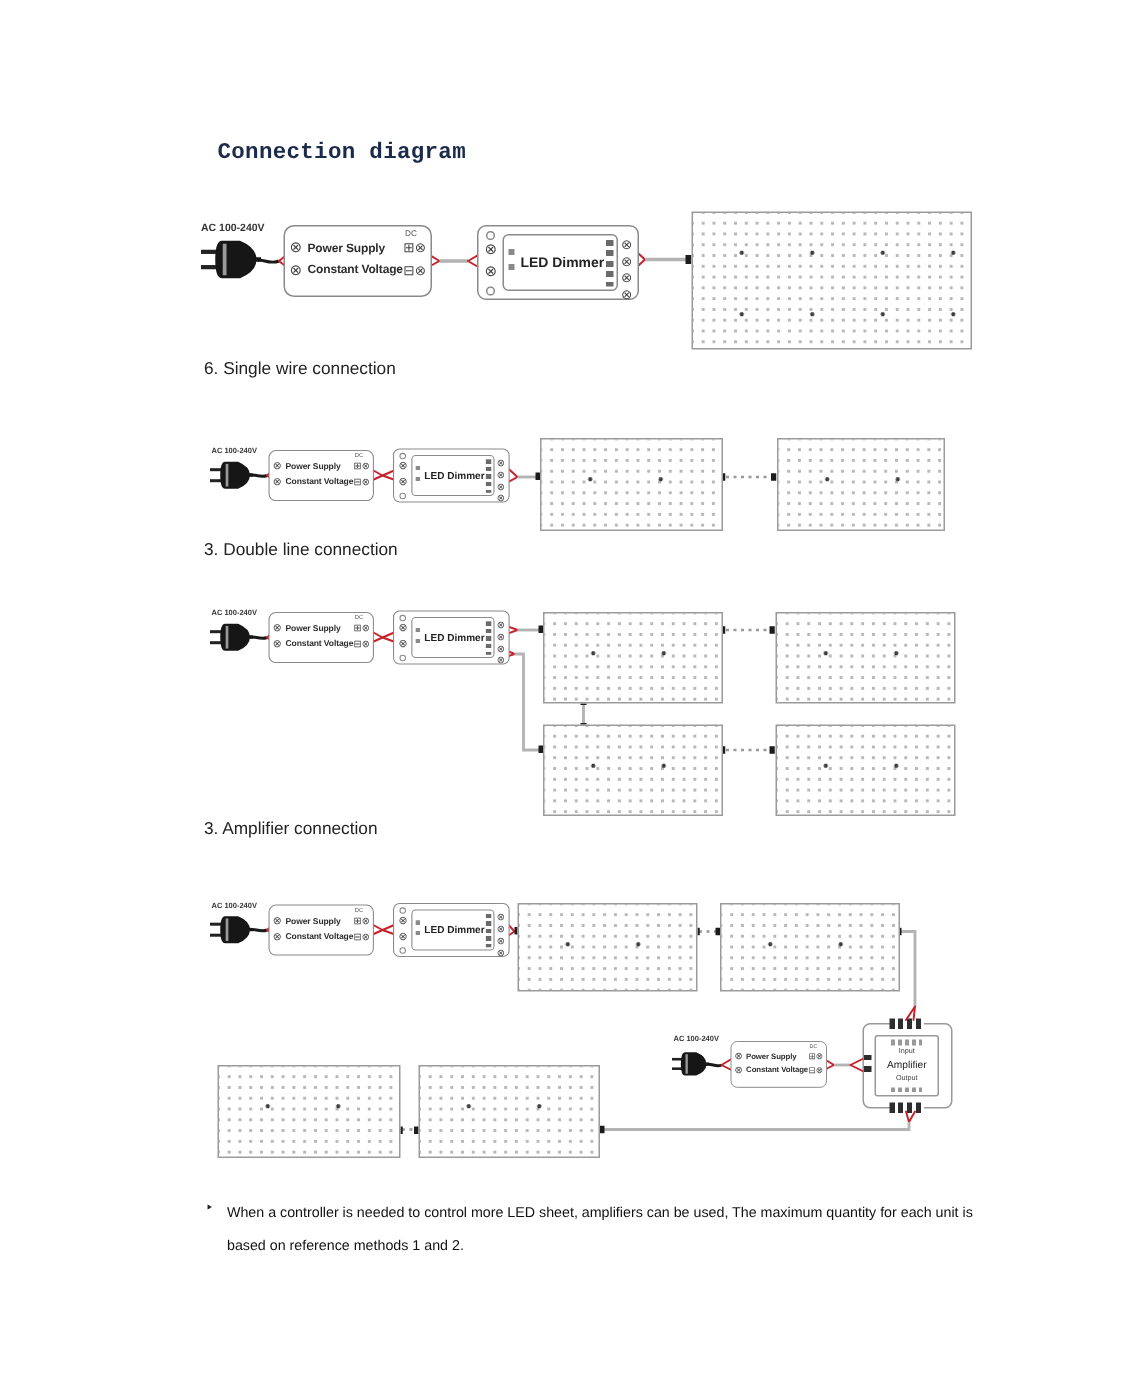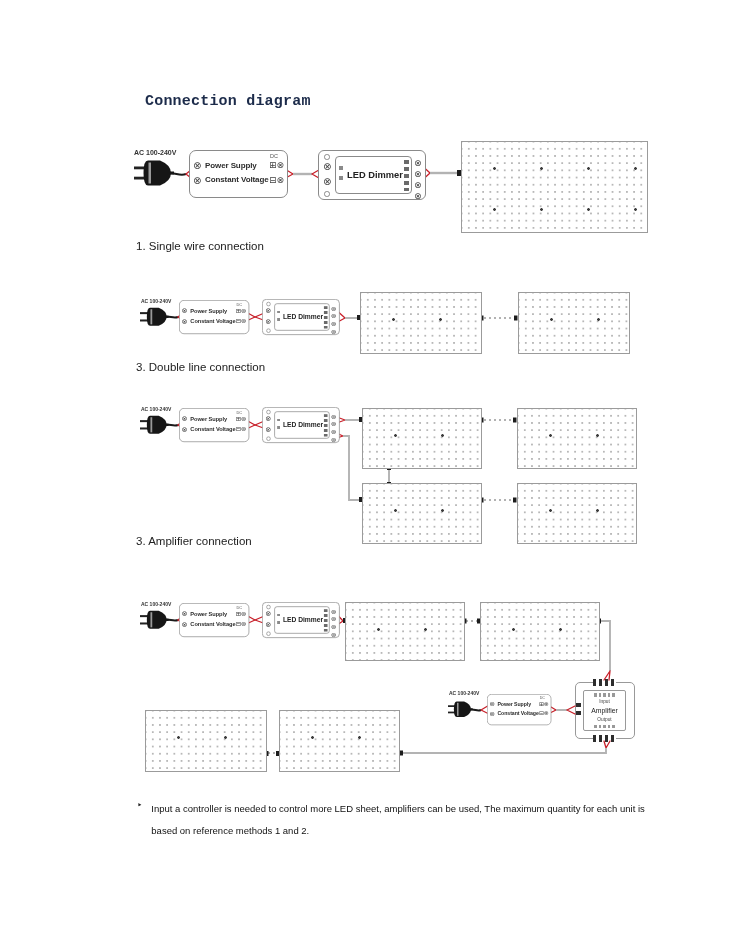--- a/index.html
+++ b/index.html
@@ -77,41 +77,41 @@
 <div id="canvas">
 
   <div class="title">Connection diagram</div>
 
   <div class="ac ac-lg" style="left:134px;top:149px">AC 100-240V</div>
   <div class="ac ac-sm" style="left:141px;top:298px">AC 100-240V</div>
   <div class="ac ac-sm" style="left:141px;top:406px">AC 100-240V</div>
   <div class="ac ac-sm" style="left:141px;top:601px">AC 100-240V</div>
   <div class="ac ac-sm" style="left:449px;top:690px">AC 100-240V</div>
 
-  <div class="section" style="top:240px">1. Single wire connection</div>
+  <div class="section" style="top:240px">6. Single wire connection</div>
   <div class="section" style="top:361px">3. Double line connection</div>
-  <div class="section" style="top:535px">3. Amplifier connection</div>
+  <div class="section" style="top:547px">3. Amplifier connection</div>
 
   <div class="amp">
     <span class="amp-strip amp-strip-top"></span>
     <span class="amp-strip amp-strip-bottom"></span>
     <span class="amp-pins-left"></span>
     <div class="amp-inner">
       <span class="amp-minstrip"></span>
       <span class="amp-io">Input</span>
       <span class="amp-name">Amplifier</span>
       <span class="amp-io">Output</span>
       <span class="amp-minstrip"></span>
     </div>
   </div>
 
   <div class="note">
     <span class="note-bullet">‣</span>
     <div class="note-text">
-      <div>Input a controller is needed to control more LED sheet, amplifiers can be used, The maximum quantity for each unit is</div>
+      <div>When a controller is needed to control more LED sheet, amplifiers can be used, The maximum quantity for each unit is</div>
       <div>based on reference methods 1 and 2.</div>
     </div>
   </div>
 
   <svg class="wires" width="750" height="930" viewBox="0 0 750 930">
     <g>
       <path class="blk" d="M167,174 C174,171 179,177 186,174"></path>
       <path class="red" d="M186,174 L196,166 M186,174 L196,182"></path>
       <path class="red" d="M280,166 L293,174 M280,181 L293,174"></path>
       <path class="gry" d="M293,174 L312,174"></path>

